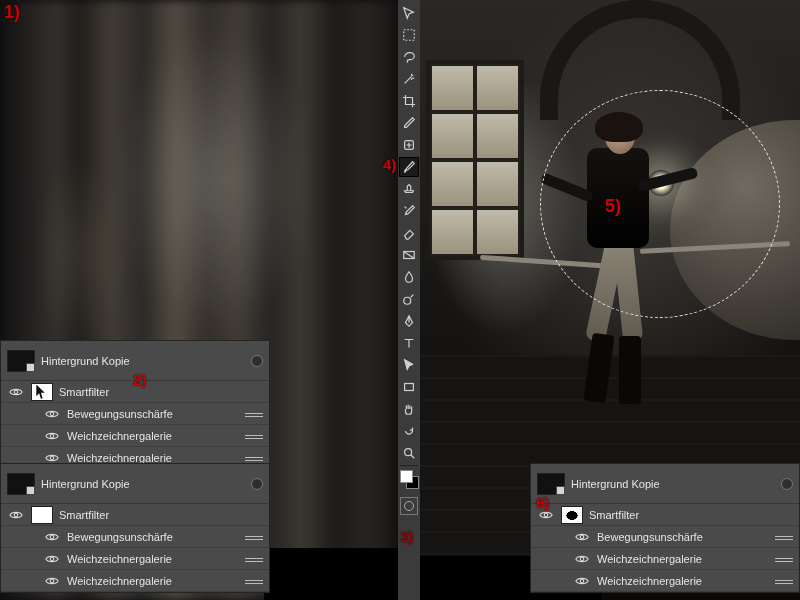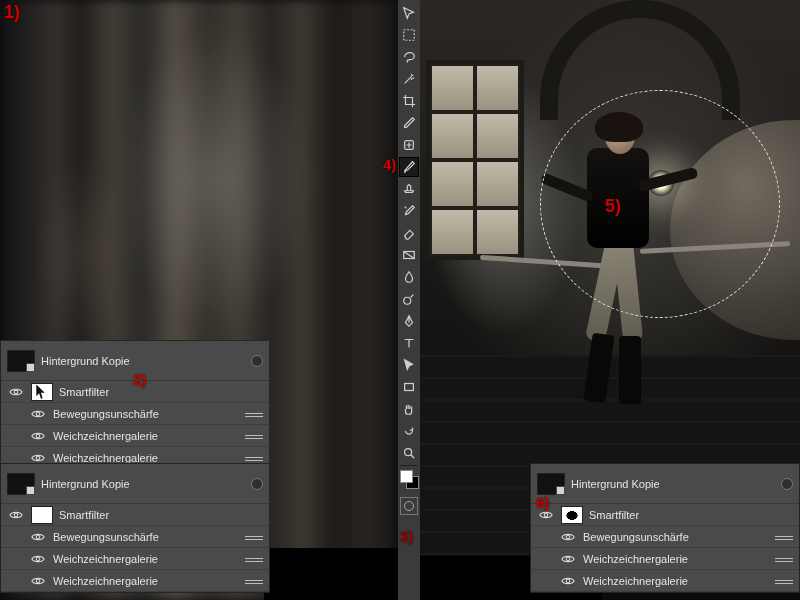--- a/index.html
+++ b/index.html
@@ -96,21 +96,21 @@
   .mask.cursor::after{content:"";position:absolute;left:3px;top:1px;width:13px;height:15px;
     background:#111;clip-path:polygon(10% 0,10% 78%,32% 58%,46% 96%,58% 90%,46% 55%,75% 55%);}
   .mask.spot{background:#fff;}
   .mask.spot::after{content:"";position:absolute;left:3px;top:3px;width:14px;height:11px;
     background:radial-gradient(ellipse at center,#000 0 55%,transparent 58%);}
   .label{color:#e5e5e5;}
   .slider-icn{margin-left:auto;width:18px;height:10px;position:relative;}
   .slider-icn::before{content:"";position:absolute;left:0;right:0;top:4px;height:1px;background:#bdbdbd;}
   .slider-icn::after{content:"";position:absolute;left:0;right:0;top:7px;height:1px;background:#bdbdbd;}
   .vis-dot{width:12px;height:12px;border-radius:50%;background:#2e2e2e;border:1px solid #777;margin-left:auto;}
-  .sub{padding-left:30px;text-align:center;}
+  .sub{padding-left:44px;text-align:center;}
   .marker{position:absolute;color:#d10000;font-weight:bold;font-size:18px;text-shadow:0 0 2px #000;pointer-events:none;}
   .black-strip{position:absolute;left:264px;top:548px;width:134px;height:52px;background:#000;}
   .black-strip2{position:absolute;left:420px;top:556px;width:182px;height:44px;background:#000;}
 </style>
 </head>
 <body>
 
 <div class="canvas-left"></div>
 
 <div class="canvas-right">

